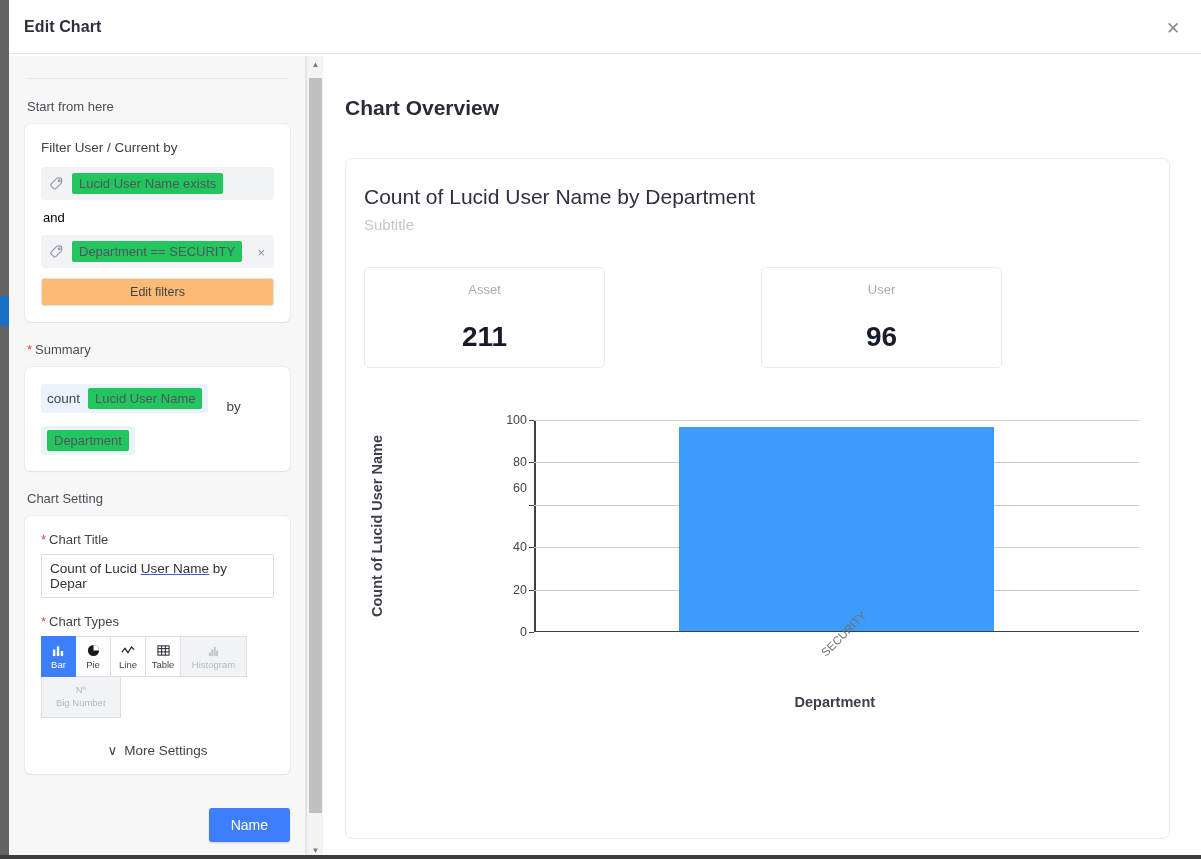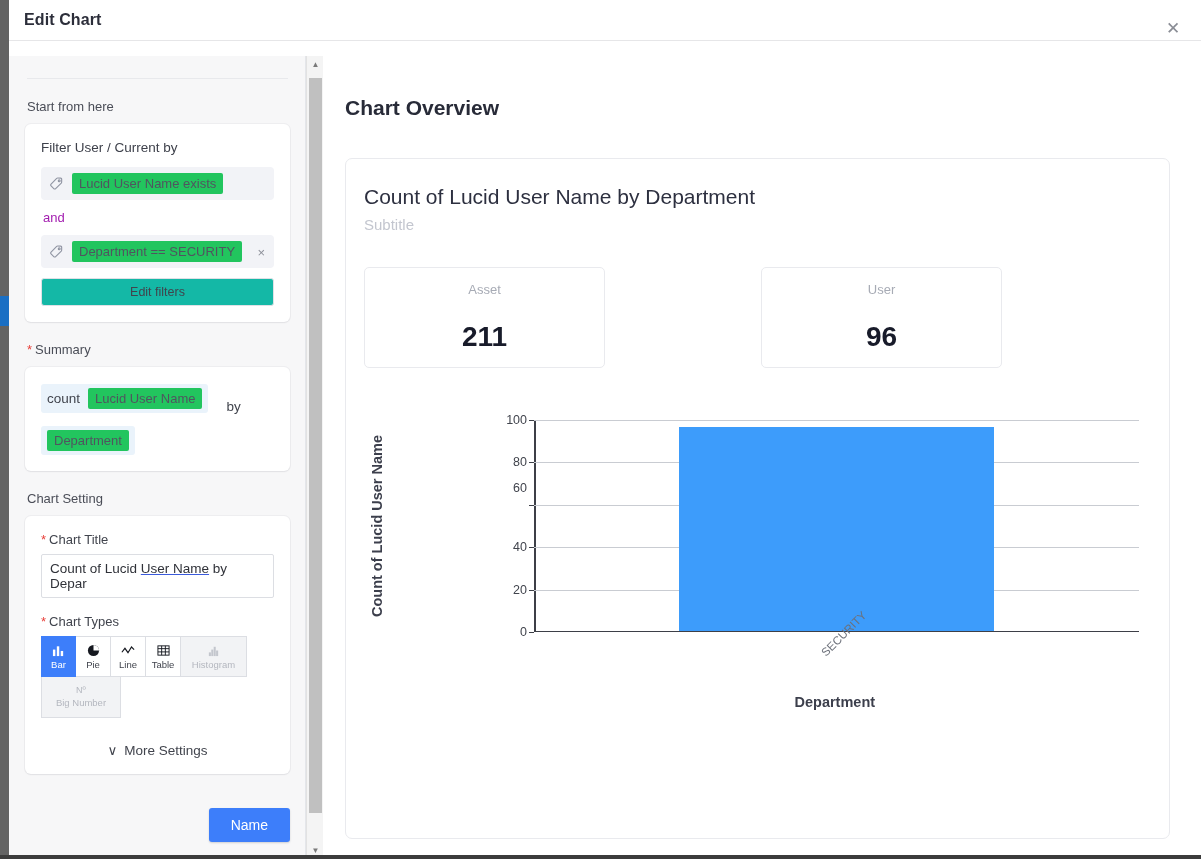--- a/index.html
+++ b/index.html
@@ -31,21 +31,21 @@
     position: absolute; left: 9px; top: 0; width: 1192px; height: 856px;
     background: #fff;
   }
   .bottom-bar {
     position: absolute; left: 0; bottom: 0; width: 1201px; height: 4px;
     background: #3c3c3c;
   }
 
   
   .titlebar {
-    position: absolute; left: 9px; top: 0; width: 1192px; height: 41px;
+    position: absolute; left: 9px; top: 0; width: 1192px; height: 54px;
     background: #fff;
     border-bottom: 1px solid #e6e6e8;
     display: flex; align-items: center;
   }
   .titlebar .title {
     margin-left: 15px;
     font-size: 16px; font-weight: 600; color: #2c2e3a;
     letter-spacing: .1px;
   }
   .close-btn {
@@ -88,24 +88,24 @@
   .tag-icon { width: 15px; height: 15px; flex: 0 0 15px; color: #9095a3; }
   .chip {
     background: #22c55e; color: #50555f;
     font-size: 13px; padding: 3px 7px; border-radius: 2px;
     white-space: nowrap;
   }
   .filter-x {
     position: absolute; right: 9px; top: 50%; transform: translateY(-50%);
     color: #8d9099; font-size: 13px; cursor: pointer; line-height: 1;
   }
-  .and-word { font-size: 13px; color: #a21caf; margin: 0 0 10px 2px; }
+  .and-word { font-size: 13px; color: #000000; margin: 0 0 10px 2px; }
   .ghost-btn {
     display: block; width: 100%; text-align: center;
-    border: 1px solid #dfe1e6; background: #14b8a6; border-radius: 3px;
+    border: 1px solid #dfe1e6; background: #fdba74; border-radius: 3px;
     font-size: 12.5px; color: #41444d; padding: 6px 0;
     font-family: "Liberation Sans", sans-serif; cursor: pointer;
     margin-top: 4px;
   }
 
   .summary-line { display: flex; align-items: center; flex-wrap: wrap; gap: 0px; }
   .kw-wrap {
     display: inline-flex; align-items: center; gap: 8px;
     background: #eaf3fb; border-radius: 3px; padding: 4px 6px;
   }

